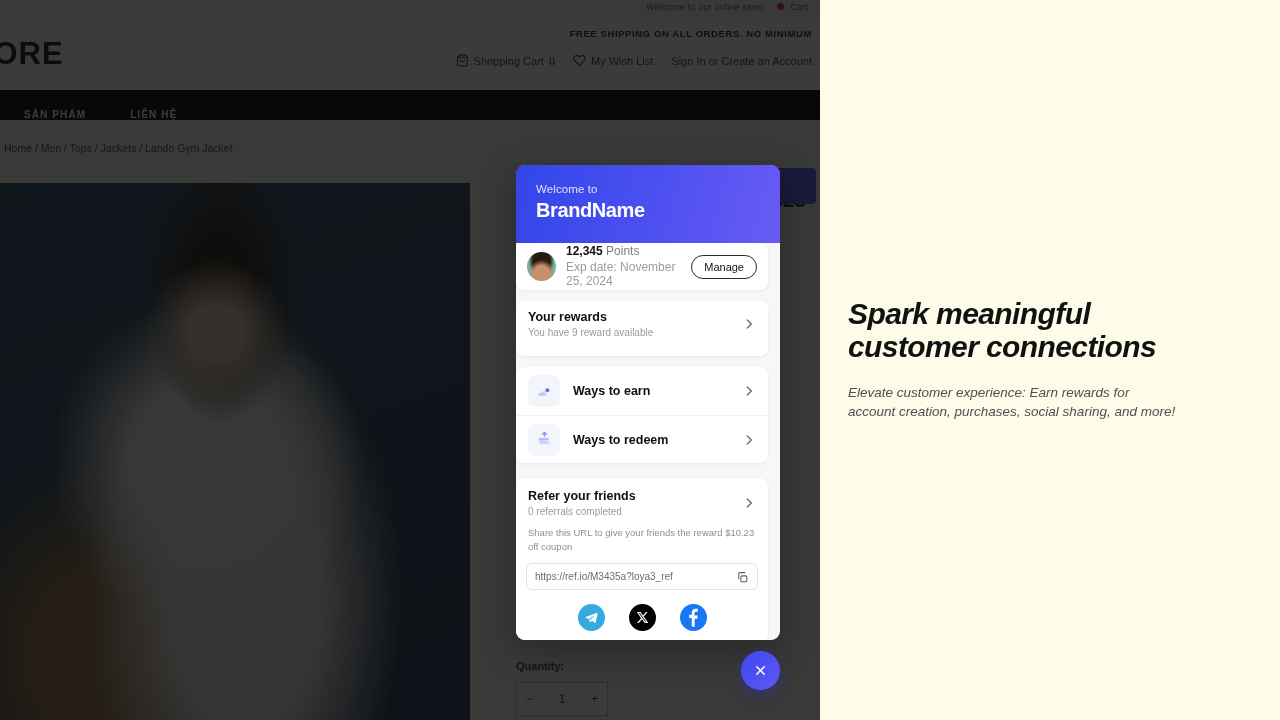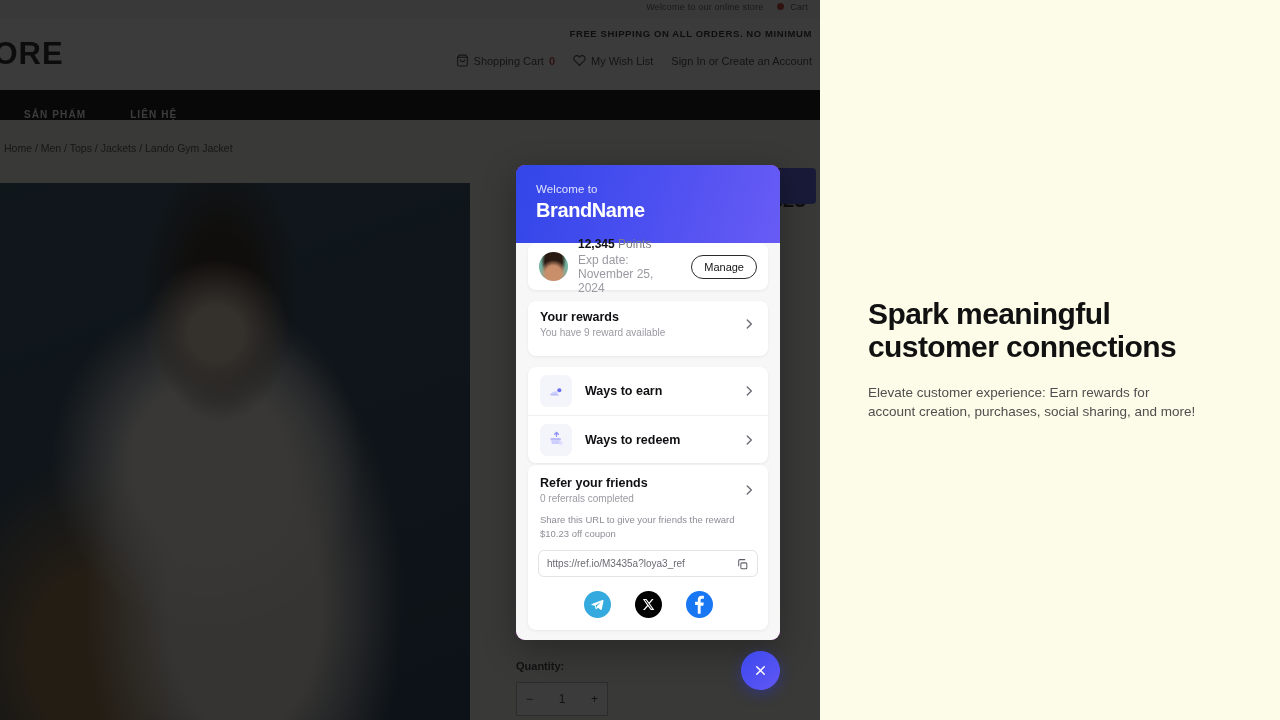--- a/index.html
+++ b/index.html
@@ -98,22 +98,22 @@
   
   #dim {
     position: absolute; left: 0; top: 0; width: 820px; height: 720px;
     background: rgba(10,10,10,0.80);
   }
 
   
   #promo-pane {
     position: absolute; left: 820px; top: 0; width: 460px; height: 720px;
     background: #FDFCE8;
-    padding: 0 48px;
-    display: flex; flex-direction: column; justify-content: center;
+    padding: 0 28px;
+    display: flex; flex-direction: column; justify-content: center; font-style: italic;
   }
   #promo-title {
     font-size: 30px; line-height: 1.08; font-weight: 800;
     letter-spacing: -0.6px; color: #111; max-width: 340px;
   }
   #promo-sub {
     margin-top: 20px; font-size: 13.5px; line-height: 1.42;
     color: #4f4f4f; max-width: 330px;
   }
 
@@ -132,21 +132,21 @@
     padding: 18px 20px 0 20px;
   }
   .w-welcome { color: #dfe2ff; font-size: 11.5px; letter-spacing: .1px; }
   .w-brand {
     color: #fff; font-size: 20px; font-weight: 800;
     letter-spacing: -0.4px; margin-top: 4px;
   }
 
   .w-body {
     position: relative; flex: 1; background: #f7f7f8;
-    padding: 0 12px 10px 12px;
+    padding: 0 12px 10px 0;
     margin-top: -32px;
   }
 
   .card {
     background: #fff; border-radius: 8px;
     box-shadow: 0 1px 3px rgba(16,24,40,.07);
   }
 
   
   .points-card {
@@ -187,21 +187,21 @@
   .chev svg { display: block; }
 
   .tile {
     flex: none; width: 32px; height: 32px; border-radius: 7px;
     background: #f4f4fb; margin-right: 13px;
     display: flex; align-items: center; justify-content: center;
   }
 
   .rewards-card { margin-bottom: 11px; height: 55px; }
   .rewards-card .row { padding: 9px 12px; }
-  .actions-card { margin-bottom: 2px; }
+  .actions-card { margin-bottom: 15px; }
   .actions-card .row { height: 48px; }
 
   .refer-card { padding-bottom: 12px; }
   .refer-note {
     font-size: 9.5px; color: #8d8d96; line-height: 1.45;
     padding: 0 12px; margin-top: -2px; margin-bottom: 9px;
   }
   .url-field {
     margin: 0 10px; height: 27px; border: 1px solid #e3e3e8;
     border-radius: 6px; background: #fff;

